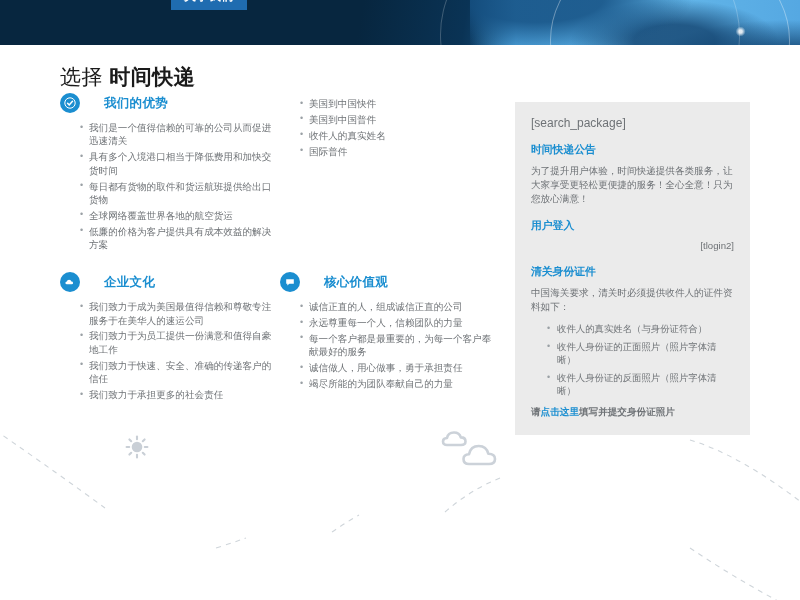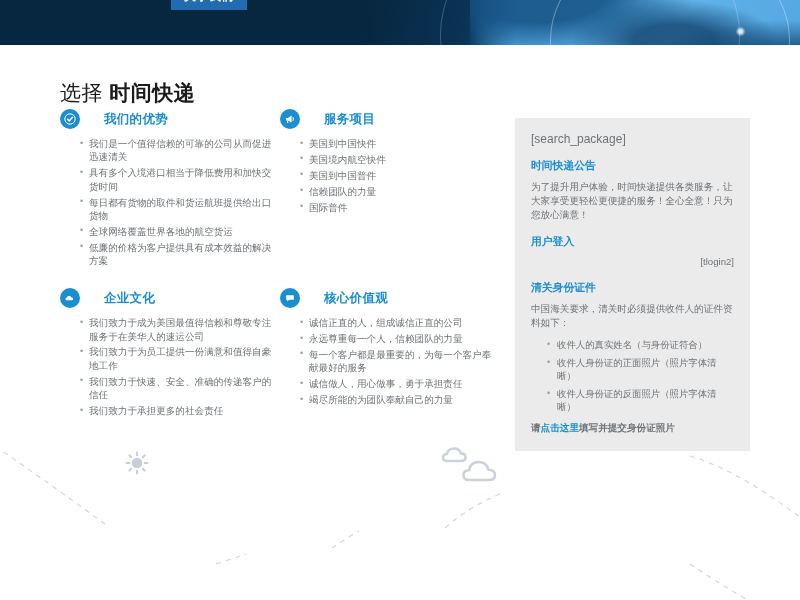--- a/index.html
+++ b/index.html
@@ -44,21 +44,20 @@
     border-radius: 3px 3px 0 0;
     white-space: nowrap;
     letter-spacing: .5px;
   }
 
   
   .page { position: relative; width: 800px; }
   .content {
     position: relative;
     padding: 18px 0 0 0;
-    margin-top: 16px;
   }
   .page-title {
     margin: 0 0 14px 60px;
     font-size: 21px; color: #1a1a1a; font-weight: normal;
     letter-spacing: .5px;
   }
   .page-title b { font-weight: bold; }
 
   .cols {
     position: absolute; left: 60px; top: 46px;
@@ -166,35 +165,24 @@
         <ul class="feat-list">
           <li>我们是一个值得信赖的可靠的公司从而促进迅速清关</li>
           <li>具有多个入境港口相当于降低费用和加快交货时间</li>
           <li>每日都有货物的取件和货运航班提供给出口货物</li>
           <li>全球网络覆盖世界各地的航空货运</li>
           <li>低廉的价格为客户提供具有成本效益的解决方案</li>
         </ul>
       </div>
 
       <div class="feat">
-        <div class="feat-head">
-          <span class="feat-icon">
-            <svg width="12" height="12" viewBox="0 0 12 12">
-                <path d="M2 5 L2 7.4 L4 7.4 L7.6 9.6 L7.6 2.6 L4 5 Z" fill="#fff"></path>
-                <path d="M3 7.6 L3 10 L4.3 10 L4 7.6 Z" fill="#fff"></path>
-                <path d="M9 4.3 Q10.2 6 9 7.7" fill="none" stroke="#fff" stroke-width=".9" stroke-linecap="round"></path>
-              </svg>
-          </span>
-          <span class="feat-title">服务项目</span>
-        </div>
         <ul class="feat-list">
           <li>美国到中国快件</li>
-          <li>美国境内航空快件</li>
           <li>美国到中国普件</li>
-          <li>信赖团队的力量</li>
+          <li>收件人的真实姓名</li>
           <li>国际普件</li>
         </ul>
       </div>
 
       <div class="feat">
         <div class="feat-head">
           <span class="feat-icon">
             <svg width="12" height="12" viewBox="0 0 12 12">
                 <path d="M3 8.2 Q1.4 8.2 1.4 6.9 Q1.4 5.7 2.8 5.6 Q3.1 3.8 5.1 3.8 Q7 3.8 7.4 5.5 Q9.1 5.5 9.1 6.9 Q9.1 8.2 7.6 8.2 Z" fill="#fff"></path>
               </svg>

